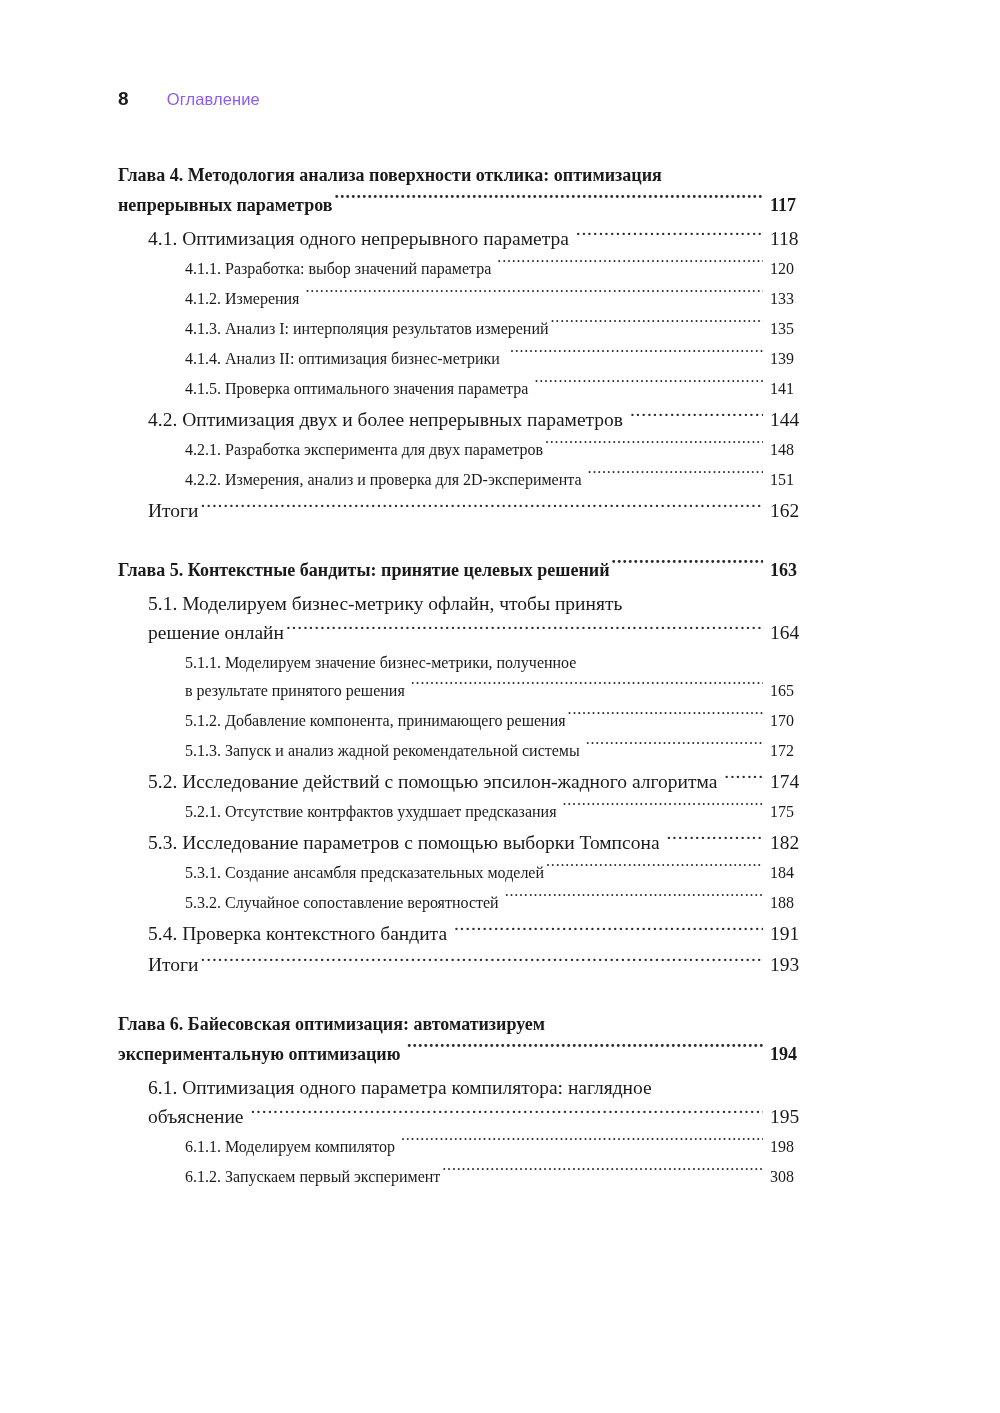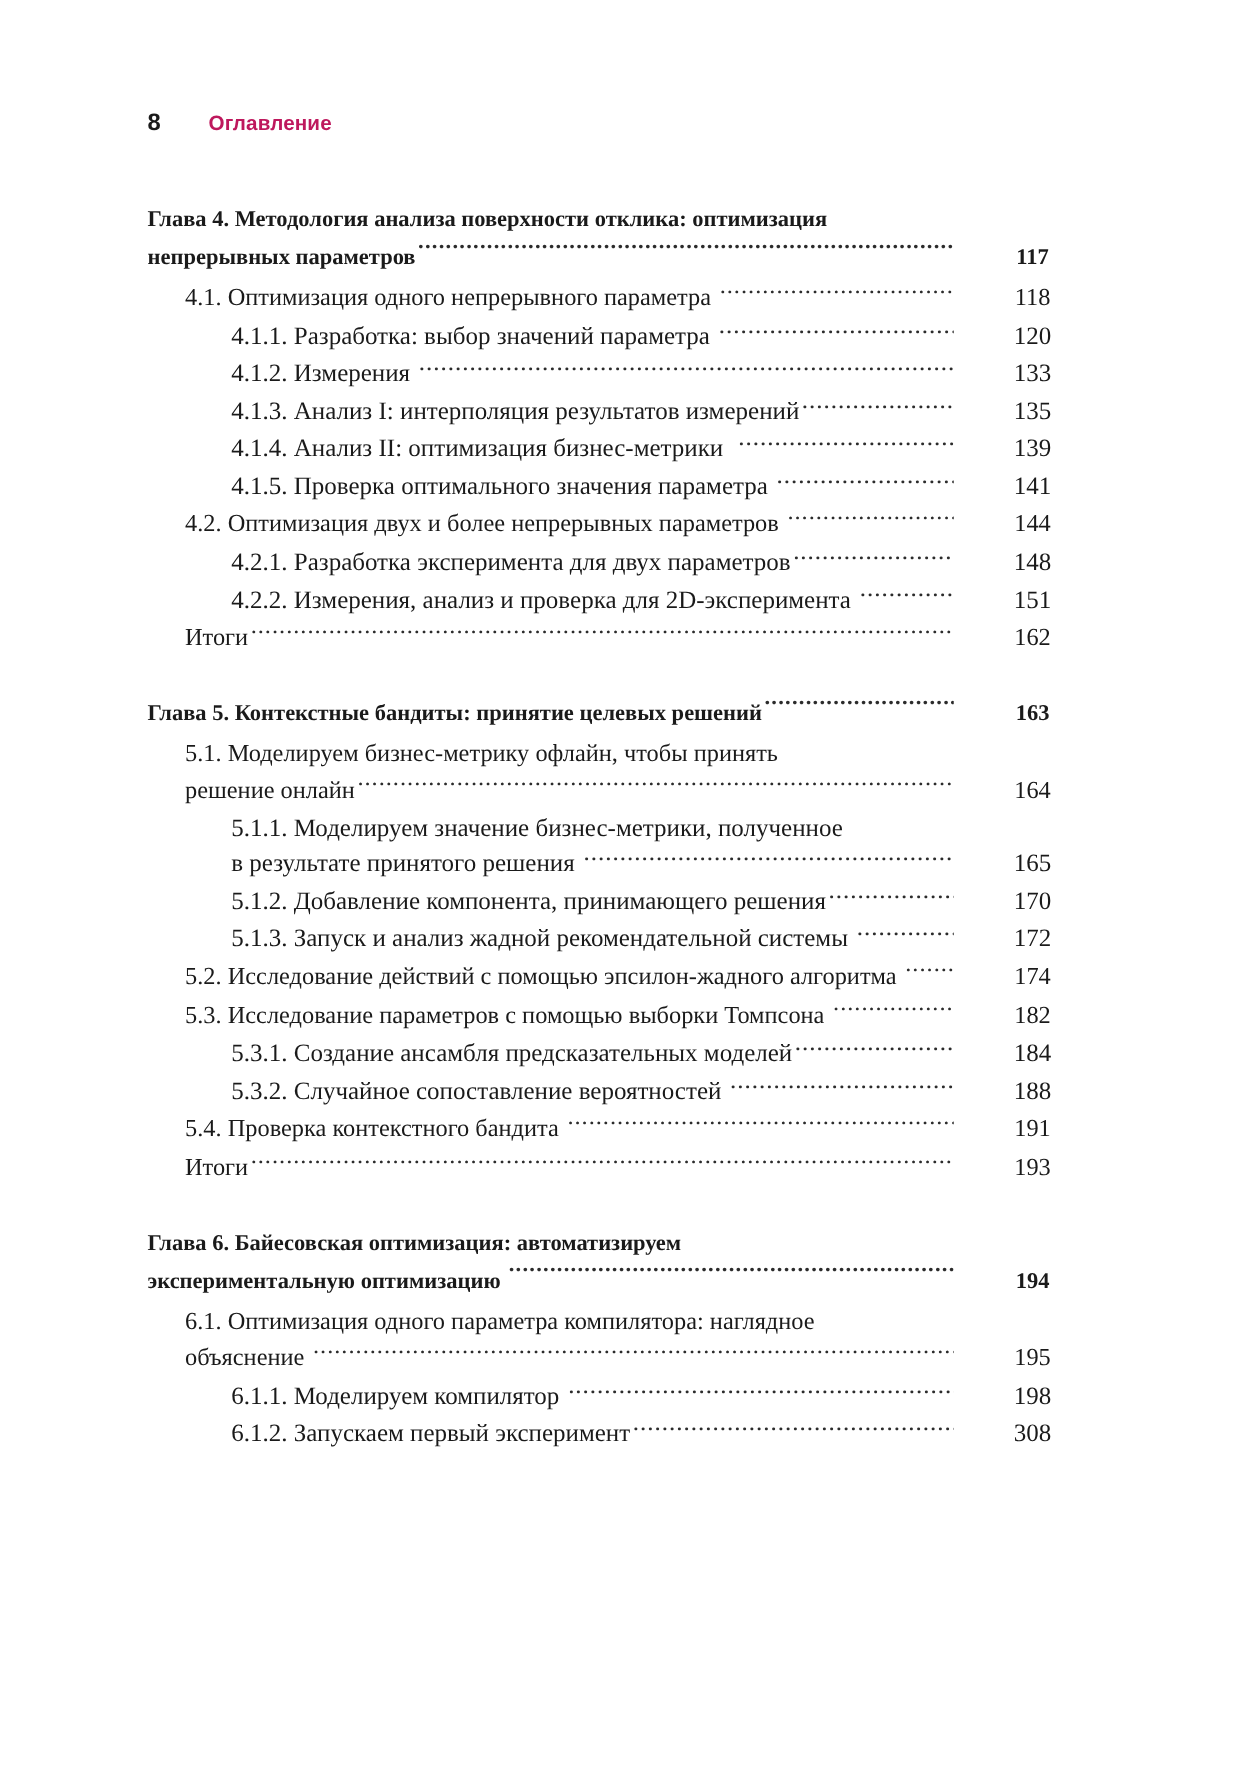--- a/index.html
+++ b/index.html
@@ -26,24 +26,24 @@
     font-family: "Liberation Sans", "DejaVu Sans", sans-serif;
     color: #1b1b1b;
   }
   .runhead-folio {
     font-size: 19px;
     font-weight: bold;
     letter-spacing: 0.2px;
   }
   .runhead-title {
     font-size: 16.5px;
-    font-weight: bold;
+    font-weight: normal;
     margin-left: 38px;
     letter-spacing: 0.1px;
-    color: #be185d;
+    color: #8b5cf6;
   }
 
   
   .toc {
     position: absolute;
     left: 0;
     top: 160px;
     width: 1000px;
   }
 
@@ -79,21 +79,21 @@
     bottom: 0.03em;
     white-space: nowrap;
     letter-spacing: 0.8px;
     color: #2b2b2b;
   }
   .folio {
     position: absolute;
     right: 0;
     bottom: 0;
     width: 112px;
-    text-align: center;
+    text-align: left;
     white-space: pre;
   }
   
   .entry-firstline {
     white-space: pre;
   }
 
   
   .lvl1 {
     font-weight: bold;
@@ -111,21 +111,21 @@
     font-weight: normal;
     font-size: 19.5px;
     line-height: 29px;
     margin-left: 148px;
     width: 734px;
   }
 
   
   .lvl3 {
     font-weight: normal;
-    font-size: 20px;
+    font-size: 16px;
     line-height: 28px;
     margin-left: 185px;
     width: 697px;
   }
 
   
   .gap-chapter { margin-top: 30px; }
   .gap-small   { margin-top: 4px; }
   .gap-tiny    { margin-top: 2px; }
 </style>
@@ -255,20 +255,27 @@
         </div>
         <span class="folio">172</span>
       </div>
       <div class="entry lvl2 gap-tiny">
         <div class="entry-line">
           <span class="entry-text">5.2. Исследование действий с помощью эпсилон-жадного алгоритма </span>
           <span class="leader"></span>
         </div>
         <span class="folio">174</span>
       </div>
+      <div class="entry lvl3 gap-tiny">
+        <div class="entry-line">
+          <span class="entry-text">5.2.1. Отсутствие контрфактов ухудшает предсказания </span>
+          <span class="leader"></span>
+        </div>
+        <span class="folio">175</span>
+      </div>
       <div class="entry lvl2 gap-tiny">
         <div class="entry-line">
           <span class="entry-text">5.3. Исследование параметров с помощью выборки Томпсона </span>
           <span class="leader"></span>
         </div>
         <span class="folio">182</span>
       </div>
       <div class="entry lvl3 gap-tiny">
         <div class="entry-line">
           <span class="entry-text">5.3.1. Создание ансамбля предсказательных моделей</span>

